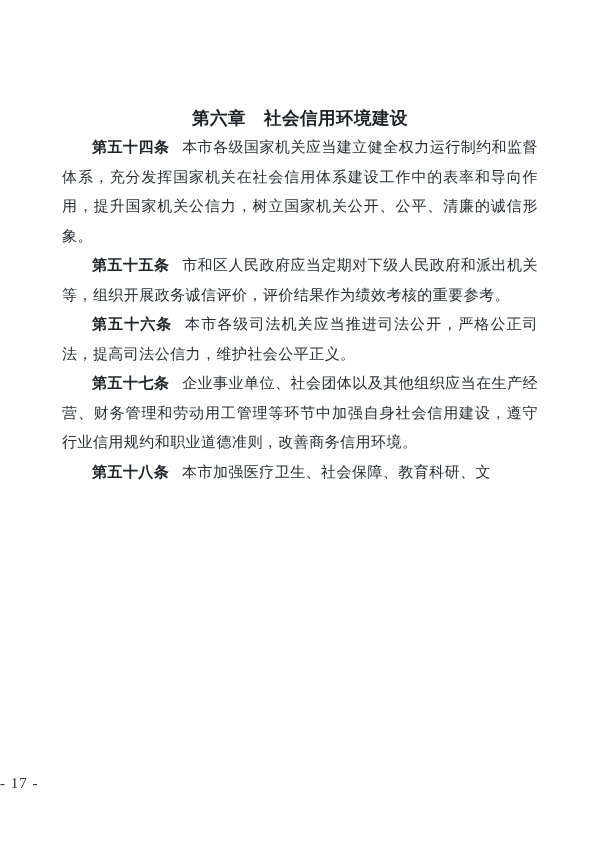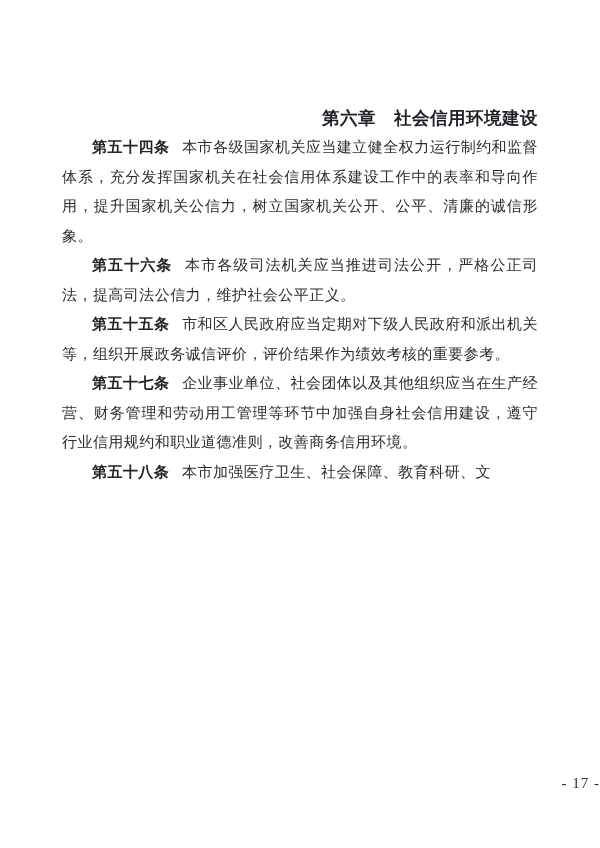--- a/index.html
+++ b/index.html
@@ -21,21 +21,21 @@
     left: 62px;
     top: 103px;
     width: 476px;
   }
   .chapter-title {
     margin: 0;
     padding: 0;
     font-family: "Liberation Sans", sans-serif;
     font-size: 17.5px;
     font-weight: bold;
-    text-align: right;
+    text-align: center;
     line-height: 30px;
     color: #1e2026;
     letter-spacing: 0.5px;
   }
   .para {
     margin: 0;
     padding: 0;
     font-size: 15px;
     line-height: 29.5px;
     text-align: justify;
@@ -47,42 +47,42 @@
   .art-label {
     font-weight: bold;
     margin-right: 0.85em;
     color: #222429;
   }
   .footer {
     position: absolute;
     left: 0;
     width: 600px;
     top: 772px;
-    text-align: right;
+    text-align: left;
     font-size: 15px;
     line-height: 22px;
     color: #2b2d33;
     letter-spacing: 1px;
   }
 </style>
 </head>
 <body>
 
 <div class="page">
   <div class="content">
 
     <h1 class="chapter-title">第六章　社会信用环境建设</h1>
 
     <p class="para"><span class="art-label">第五十四条</span><span>本市各级国家机关应当建立健全权力运行制约和监督体系，充分发挥国家机关在社会信用体系建设工作中的表率和导向作用，提升国家机关公信力，树立国家机关公开、公平、清廉的诚信形象。</span></p>
 
 
 
+    <p class="para"><span class="art-label">第五十五条</span><span>市和区人民政府应当定期对下级人民政府和派出机关等，组织开展政务诚信评价，评价结果作为绩效考核的重要参考。</span></p>
+
     <p class="para"><span class="art-label">第五十六条</span><span>本市各级司法机关应当推进司法公开，严格公正司法，提高司法公信力，维护社会公平正义。</span></p>
-
-    <p class="para"><span class="art-label">第五十五条</span><span>市和区人民政府应当定期对下级人民政府和派出机关等，组织开展政务诚信评价，评价结果作为绩效考核的重要参考。</span></p>
 
     <p class="para"><span class="art-label">第五十七条</span><span>企业事业单位、社会团体以及其他组织应当在生产经营、财务管理和劳动用工管理等环节中加强自身社会信用建设，遵守行业信用规约和职业道德准则，改善商务信用环境。</span></p>
 
     <p class="para"><span class="art-label">第五十八条</span><span>本市加强医疗卫生、社会保障、教育科研、文</span></p>
 
   </div>
 
   <div class="footer">- 17 -</div>
 </div>
 

